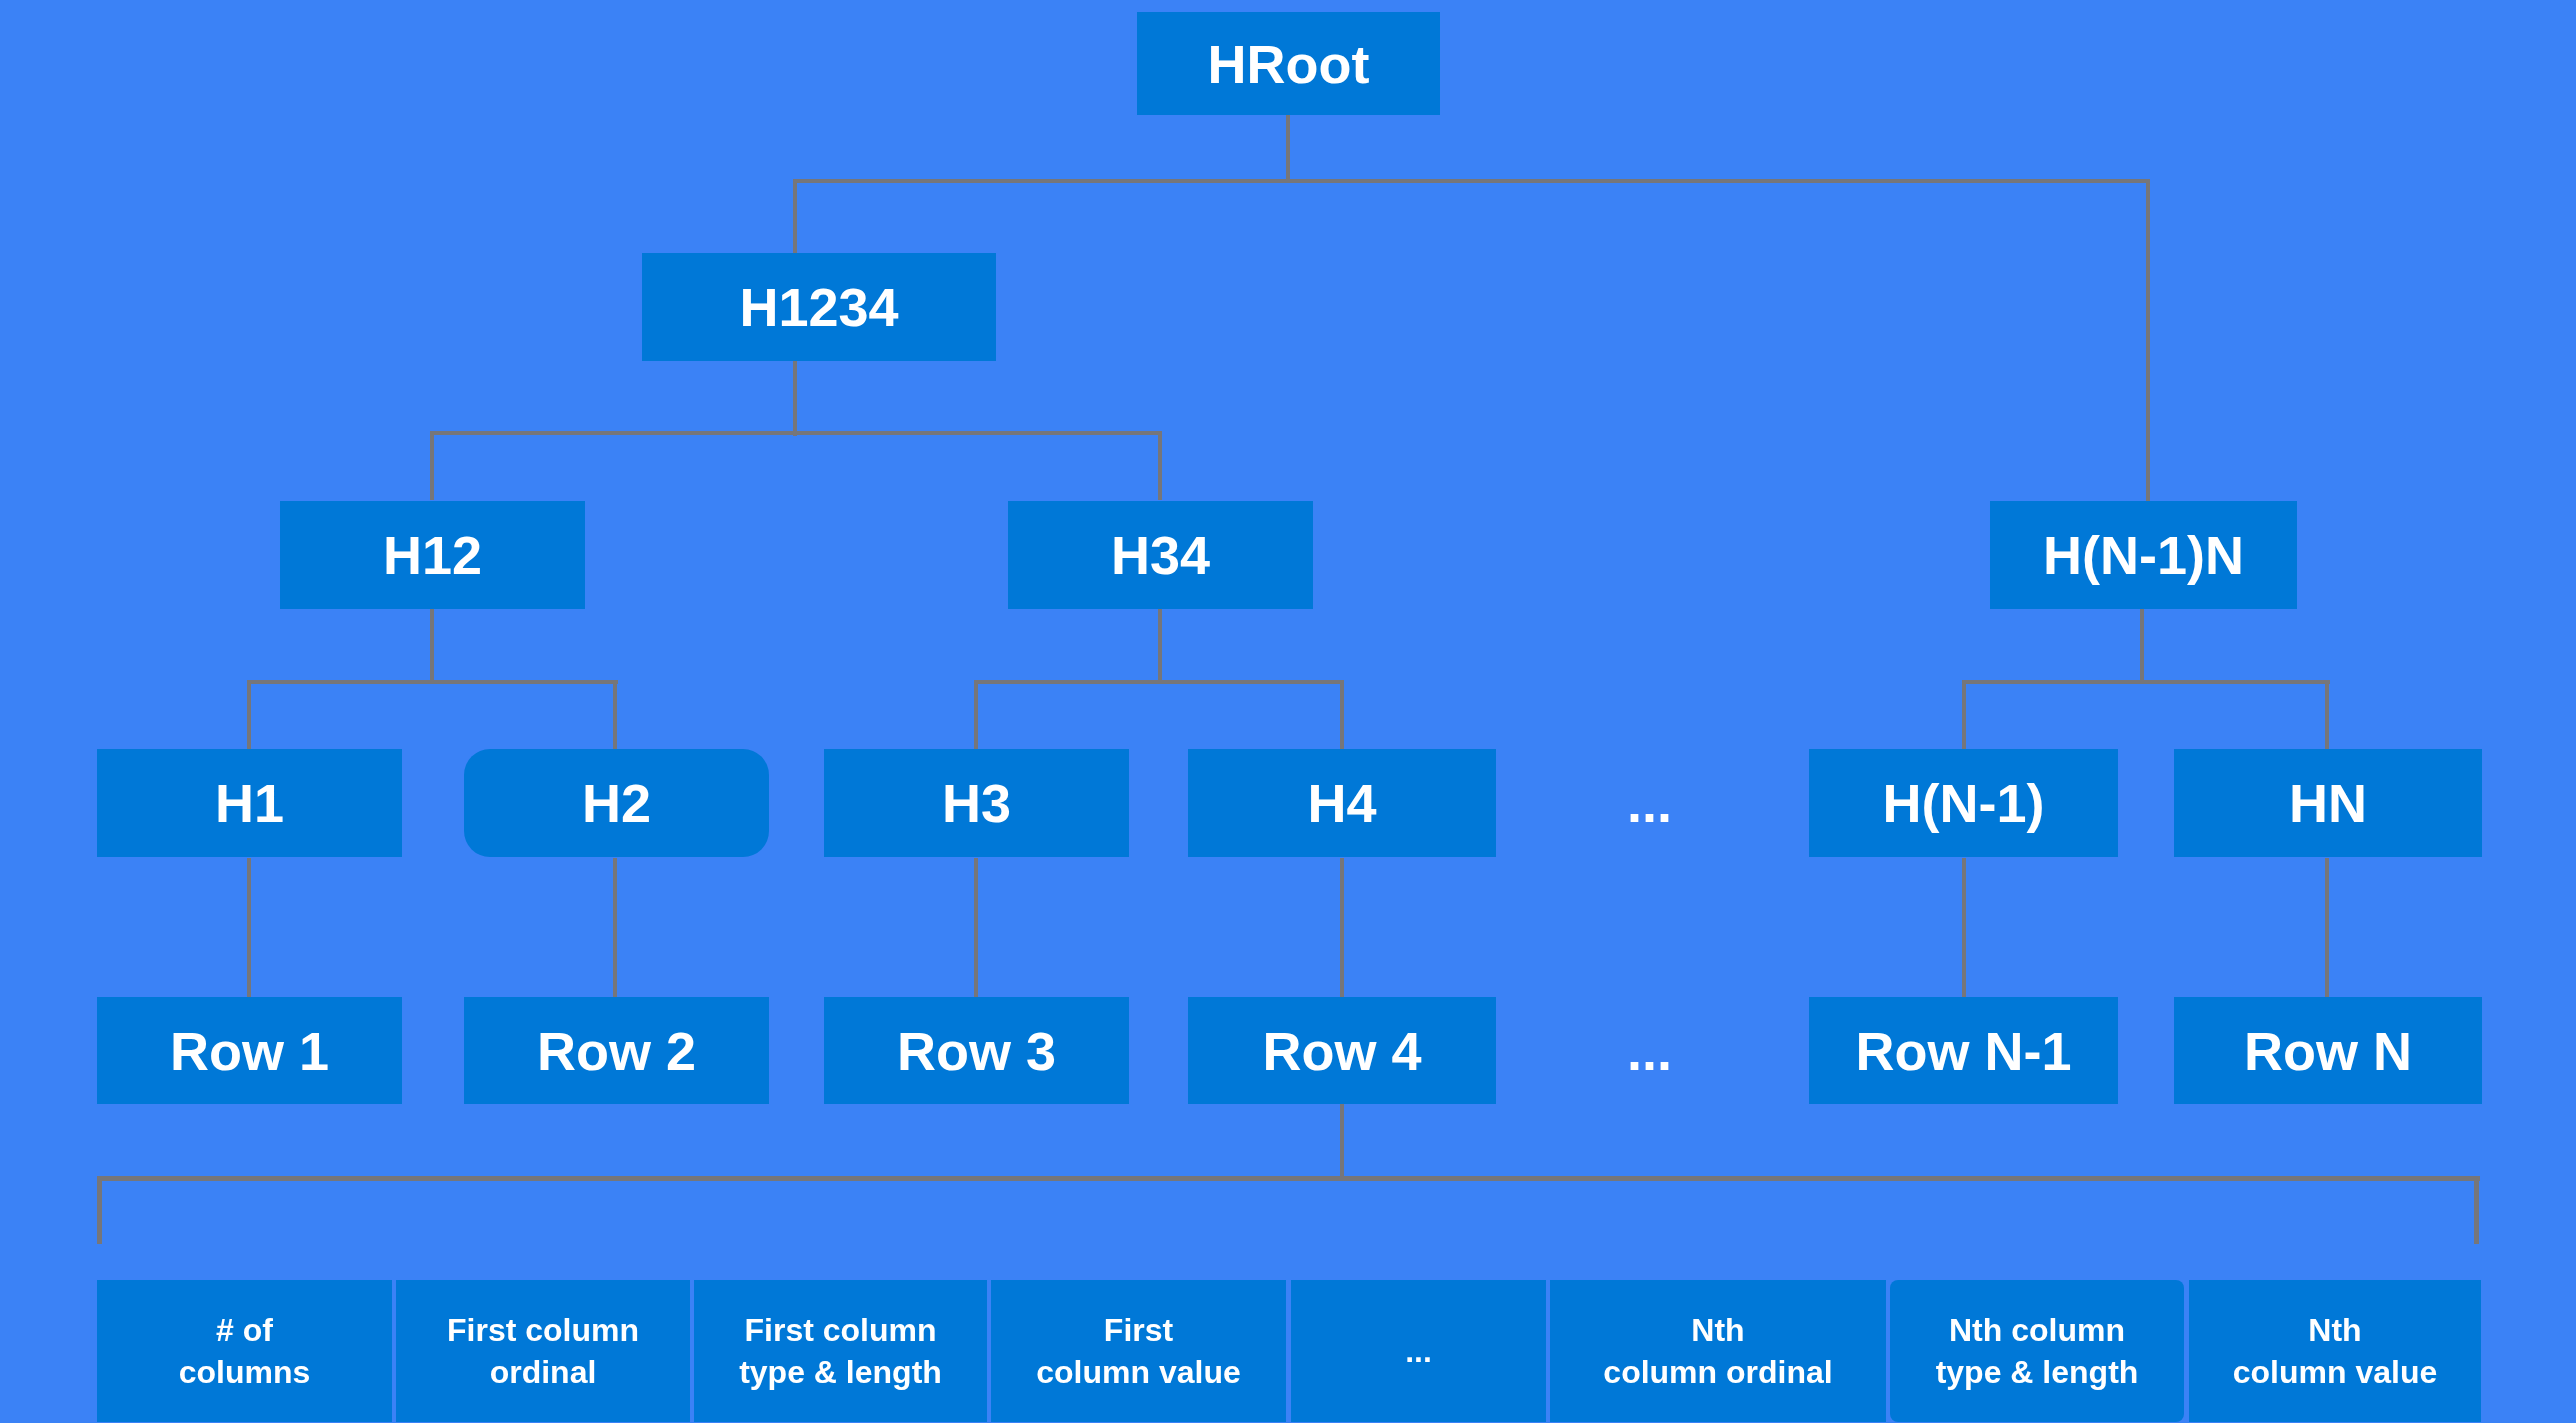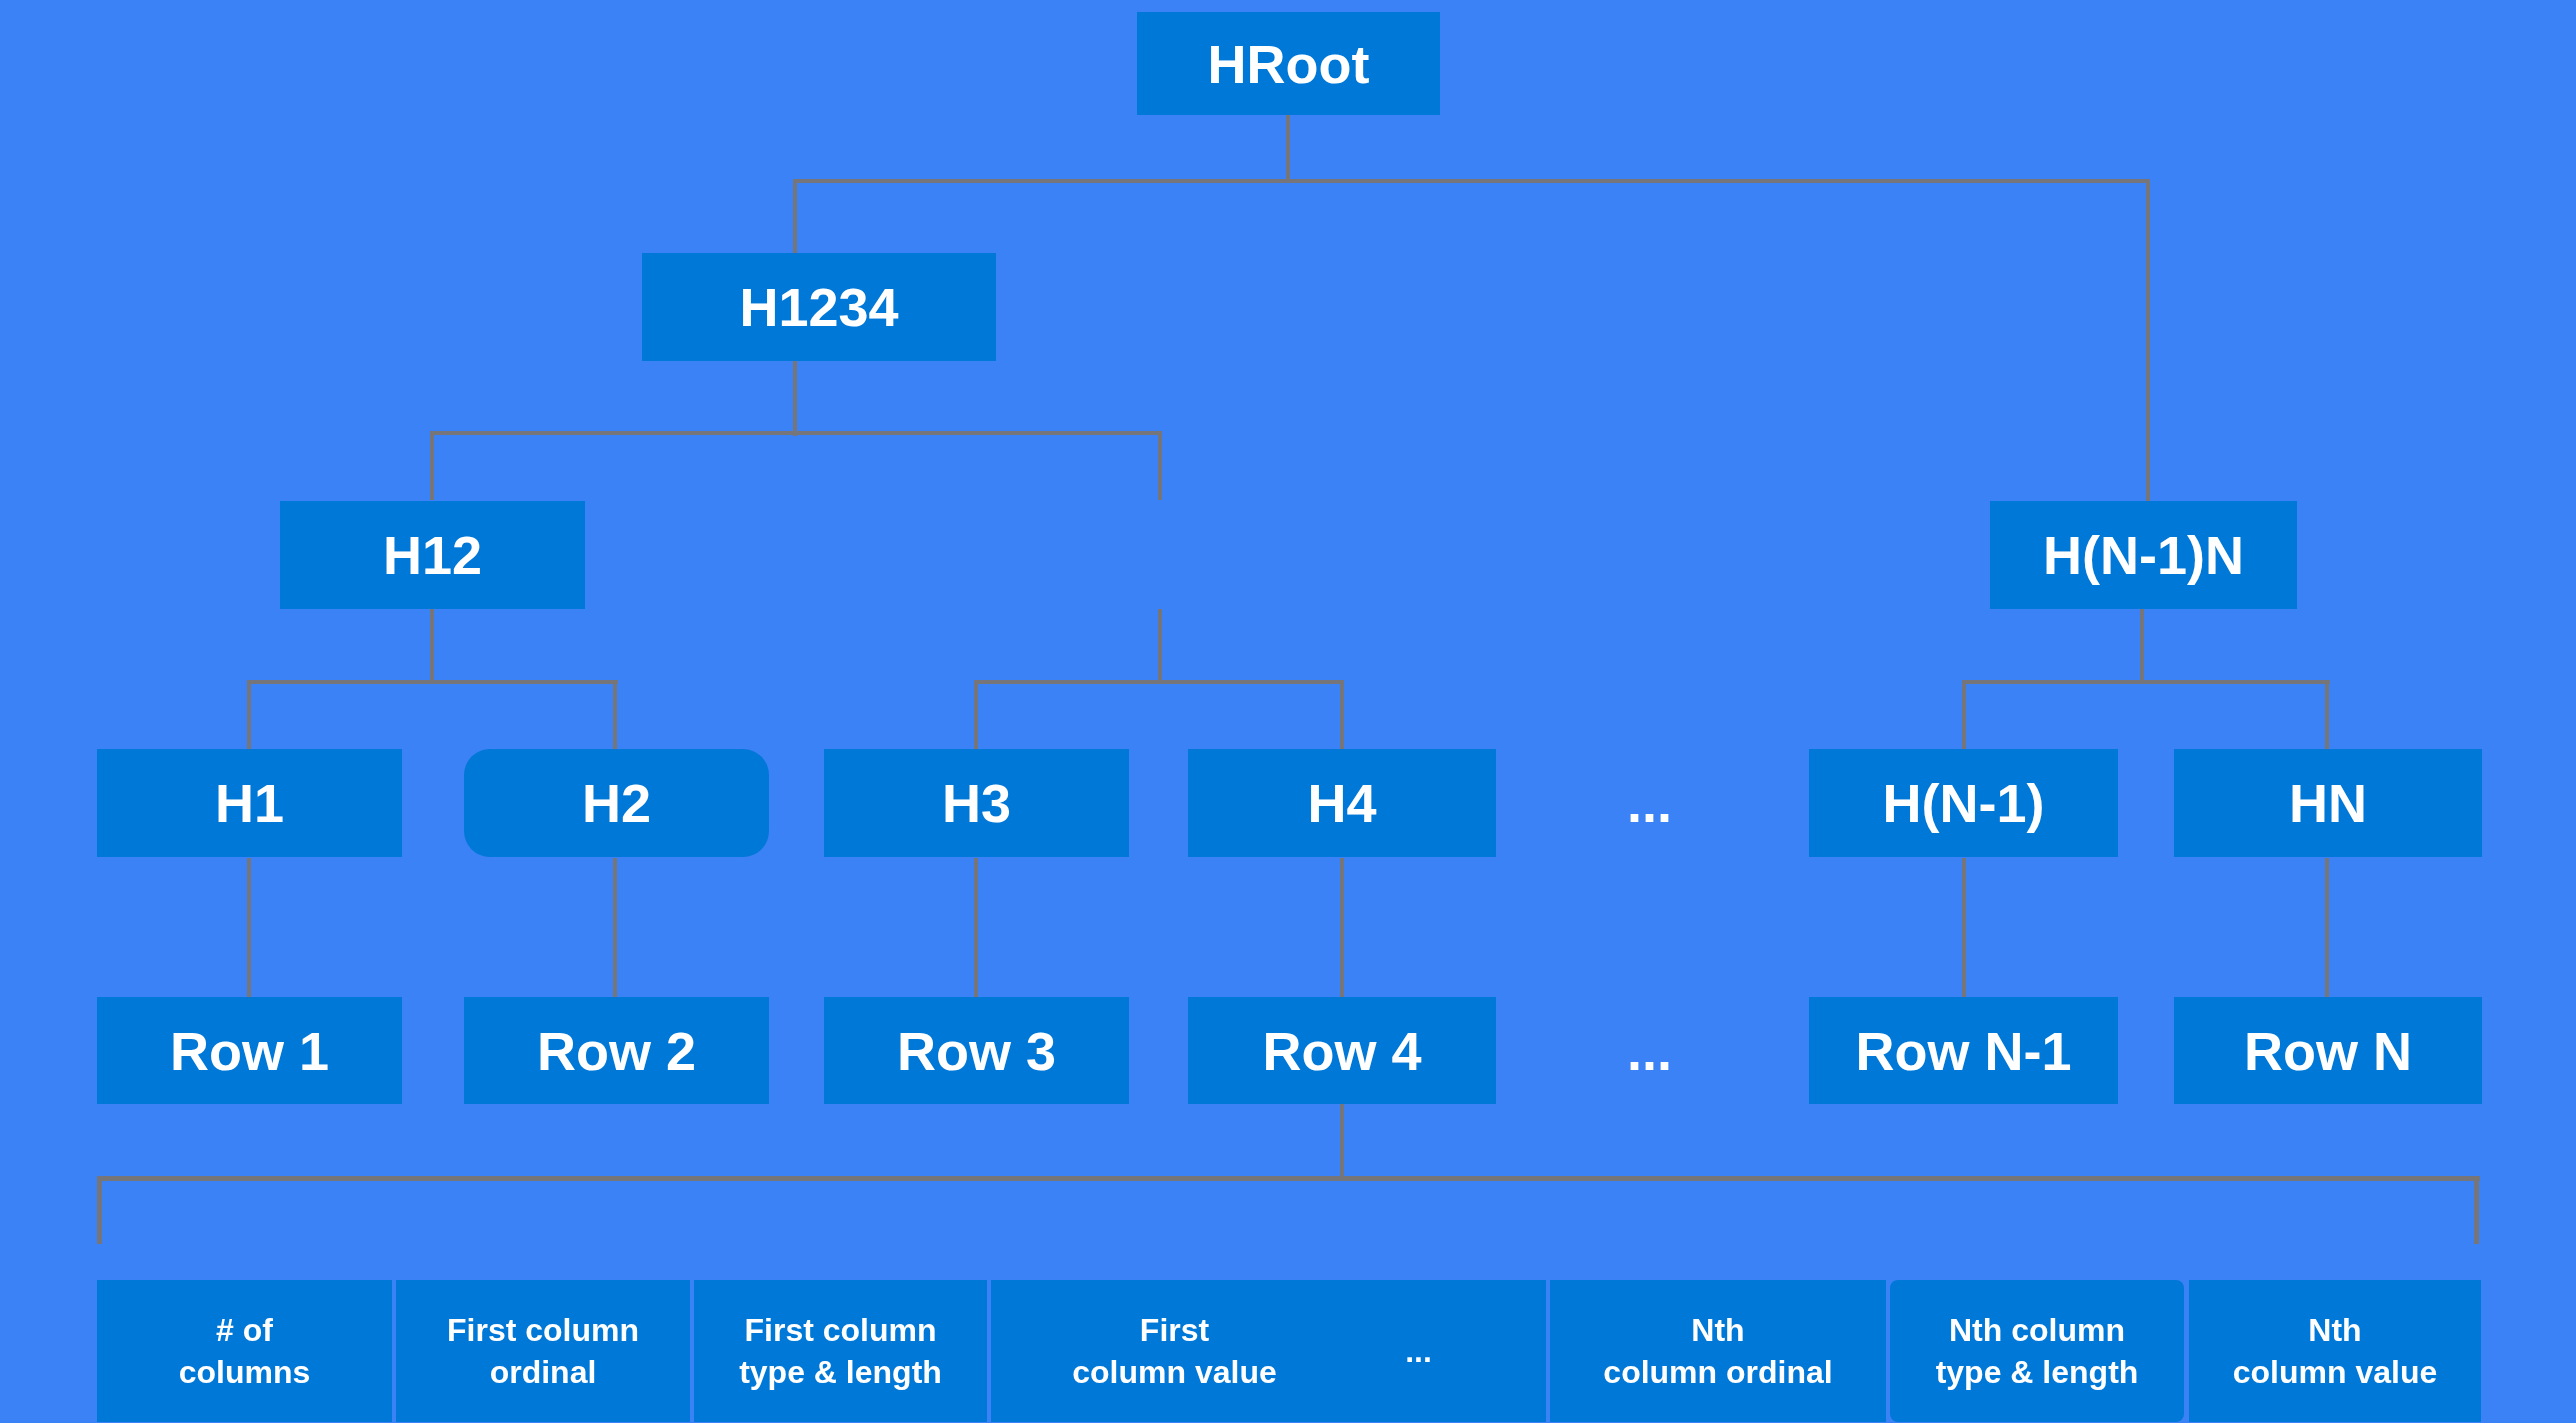--- a/index.html
+++ b/index.html
@@ -75,21 +75,21 @@
   #c-hn1-row {left:1962px;top:858px;width:4.2px;height:140px;}
   #c-hn-row  {left:2325px;top:858px;width:4.2px;height:140px;}
   #c-row4-stem{left:1340px;top:1104px;width:4.2px;height:76px;}
   #c-bottom-h {left:97px;top:1176px;width:2383px;height:5.1px;}
   #c-bottom-dl{left:97px;top:1176px;width:5.1px;height:68px;}
   #c-bottom-dr{left:2474px;top:1176px;width:5.1px;height:68px;}
   
   #f0{left:97px; width:295px;}
   #f1{left:396px; width:294px;}
   #f2{left:694px; width:293px;}
-  #f3{left:991px;width:295px;padding-left:36px;}
+  #f3{left:991px;width:295px;}
   #f4{left:1291px;width:255px;}
   #f5{left:1550px;width:336px;}
   #f6{left:1890px;width:294px;border-radius:8px;}
   #f7{left:2189px;width:292px;}
 </style>
 </head>
 <body>
 
 <div id="diagram">
 
@@ -120,20 +120,21 @@
   <div class="line" id="c-hn1-row"></div>
   <div class="line" id="c-hn-row"></div>
   <div class="line" id="c-row4-stem"></div>
   <div class="line" id="c-bottom-h"></div>
   <div class="line" id="c-bottom-dl"></div>
   <div class="line" id="c-bottom-dr"></div>
 
   <div class="node" id="n-hroot">HRoot</div>
   <div class="node" id="n-h1234">H1234</div>
   <div class="node" id="n-h12">H12</div>
+  <div class="node" id="n-h34">H34</div>
   <div class="node" id="n-hn1n">H(N-1)N</div>
   <div class="node" id="n-h1">H1</div>
   <div class="node" id="n-h2">H2</div>
   <div class="node" id="n-h3">H3</div>
   <div class="node" id="n-h4">H4</div>
   <div class="dots" id="dots-h">...</div>
   <div class="node" id="n-hn1">H(N-1)</div>
   <div class="node" id="n-hn">HN</div>
 
   <div class="node" id="n-row1">Row 1</div>

